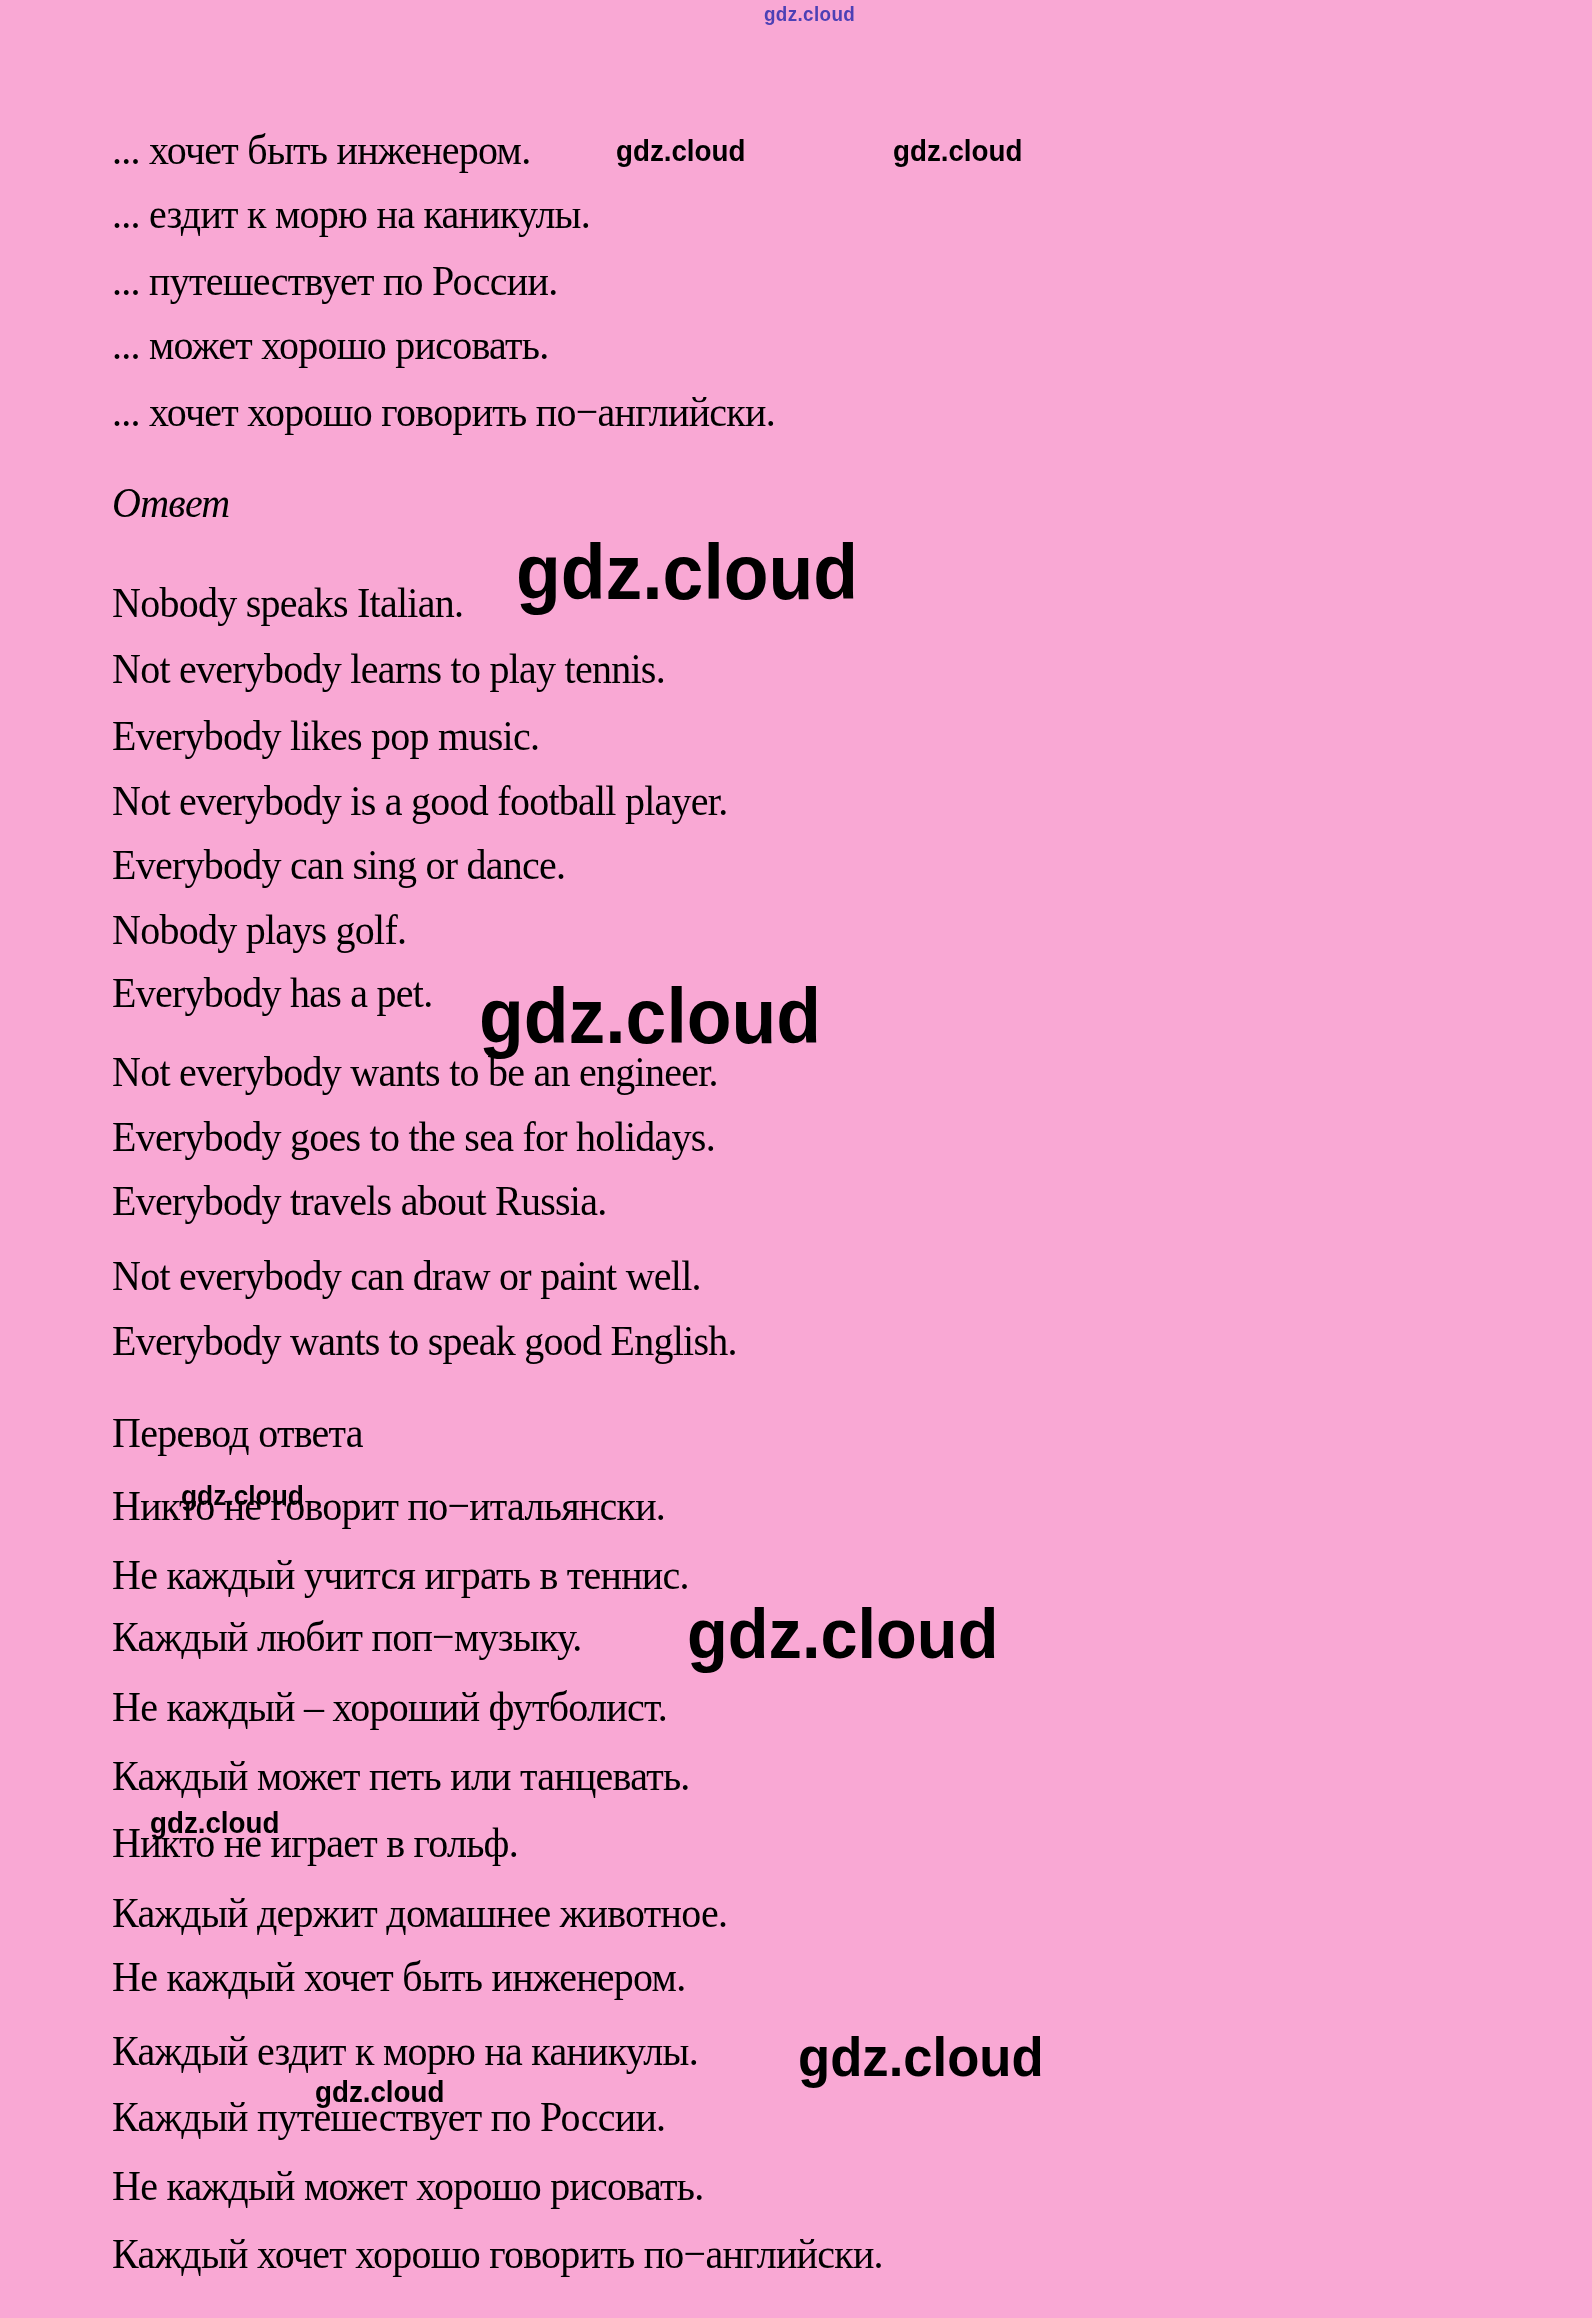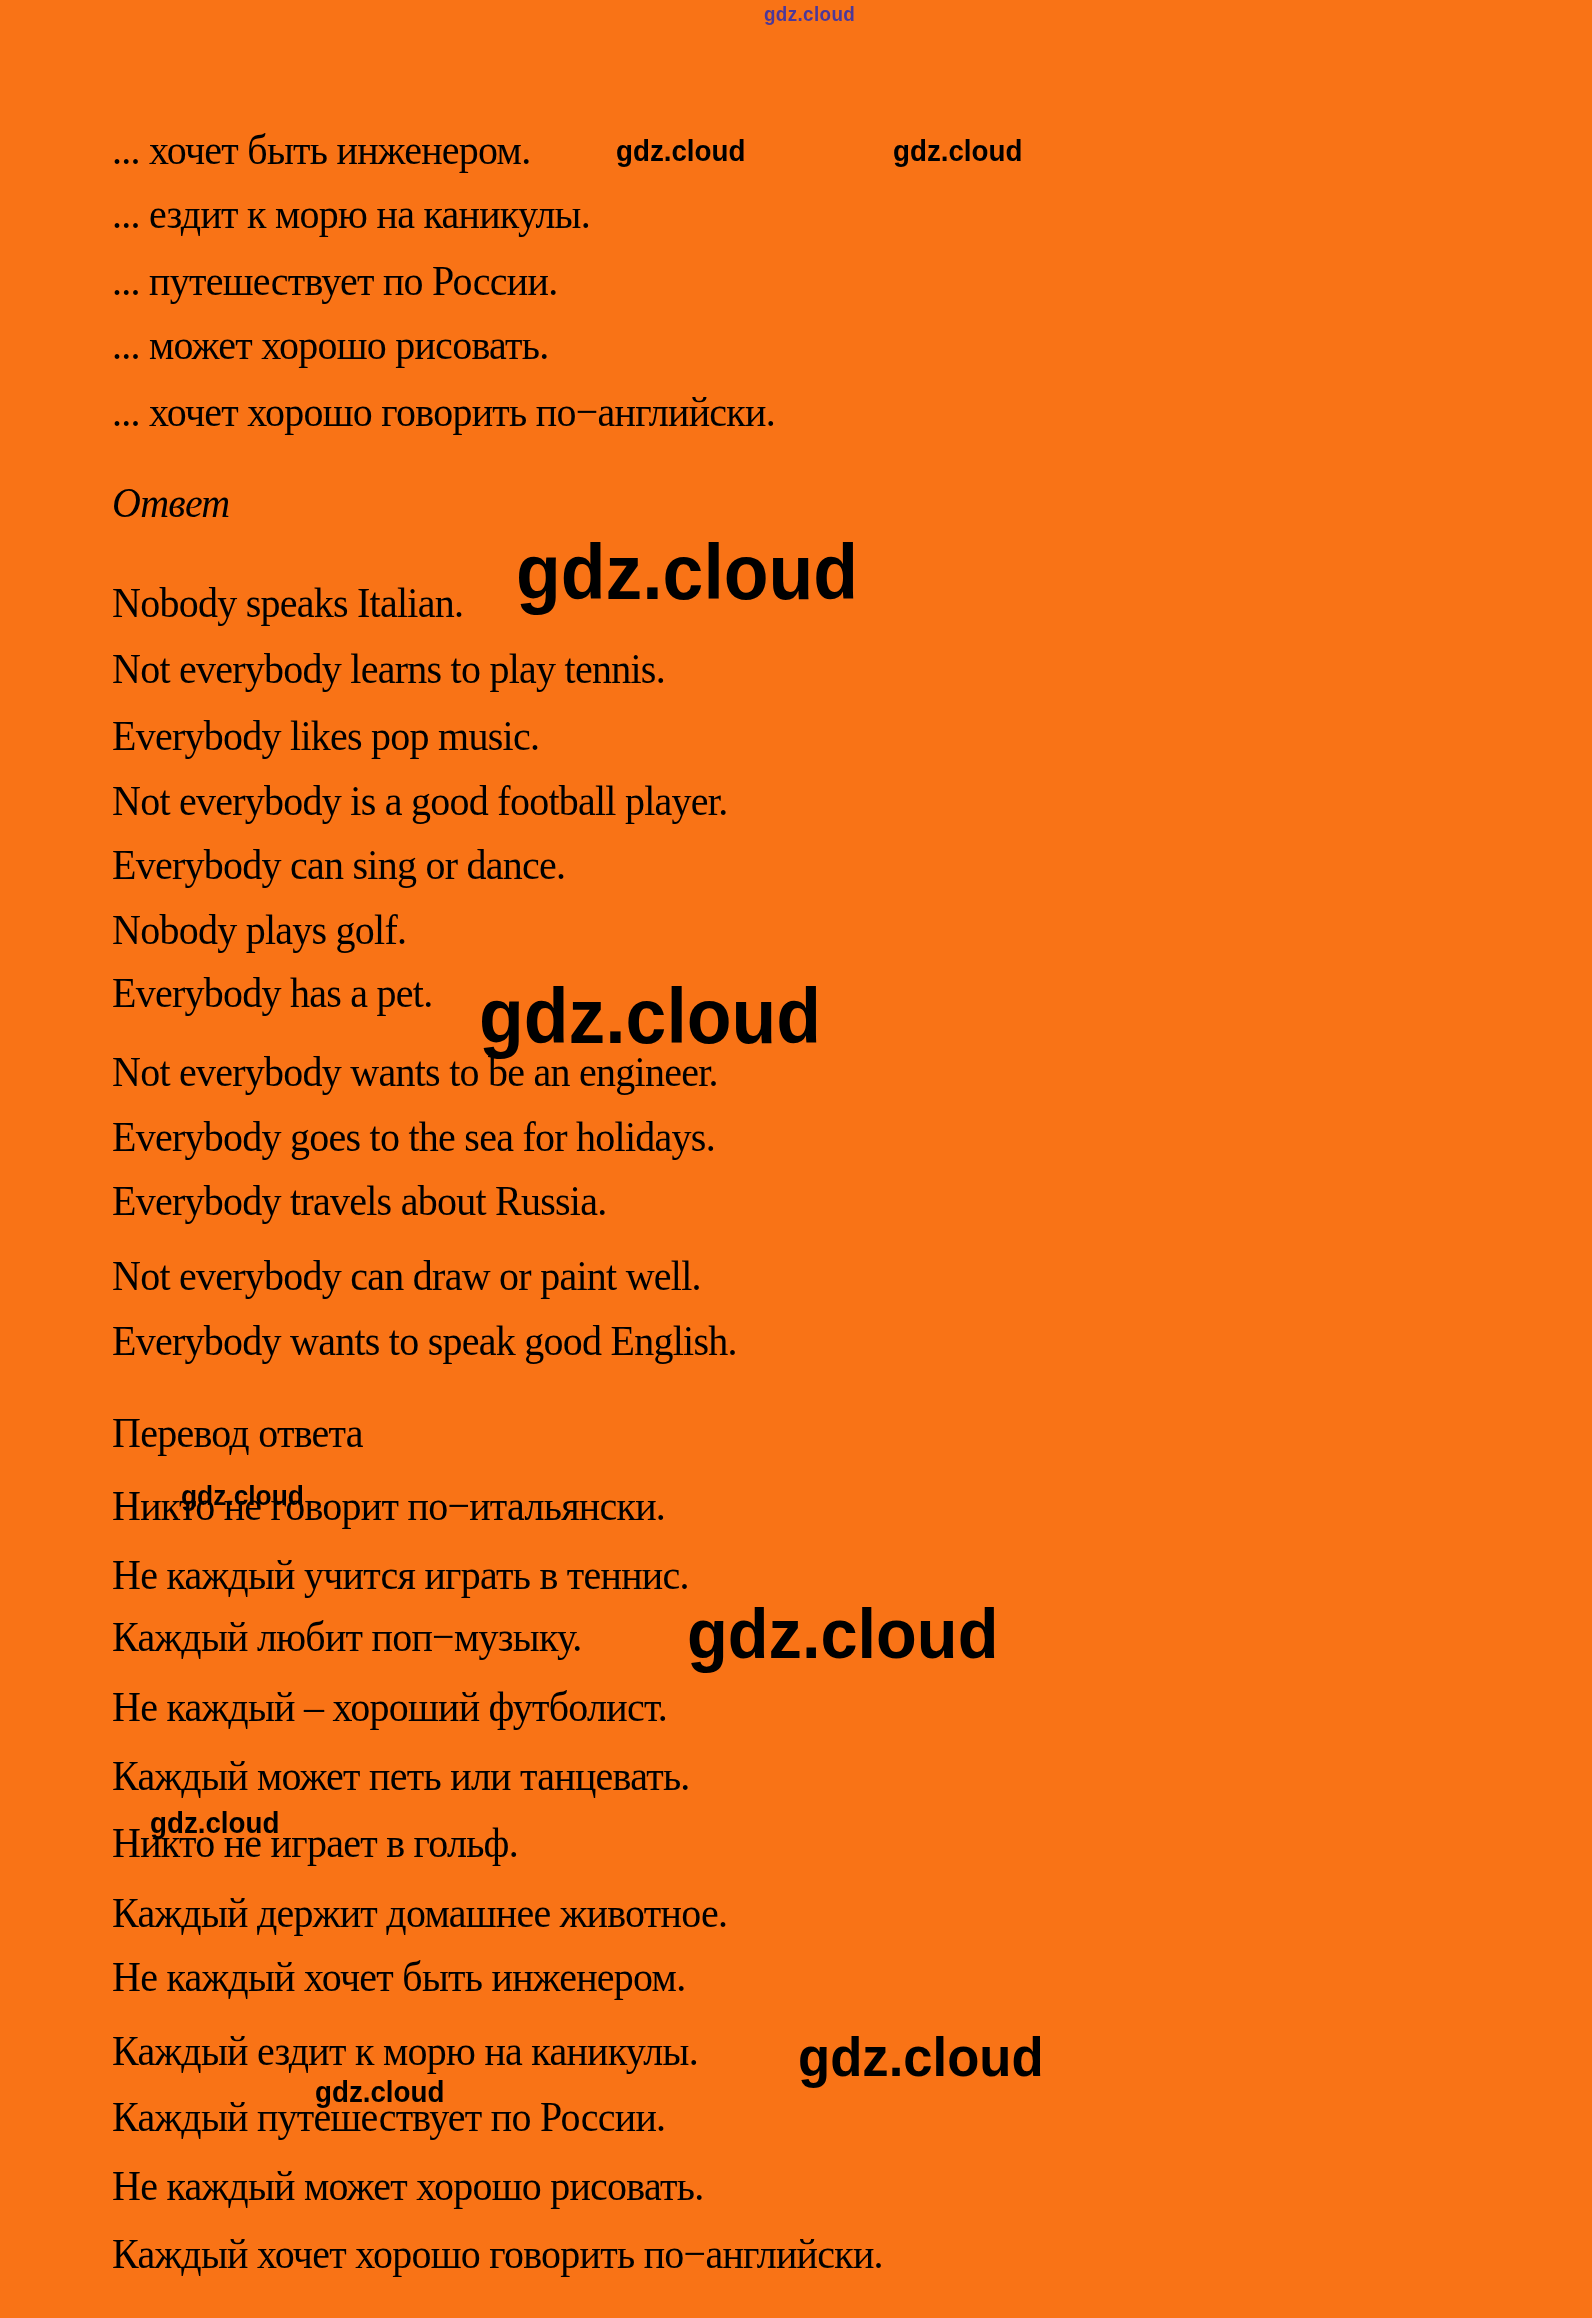--- a/index.html
+++ b/index.html
@@ -1,20 +1,20 @@
 <!DOCTYPE html>
 <html style="font-size:12.4px"><head>
 <meta charset="utf-8">
 <style>
   html, body { margin: 0; padding: 0; background: #ffffff; }
   #page {
     position: relative;
     width: 1592px;
     height: 2319px;
-    background: #f97316;
+    background: #f9a8d4;
     overflow: hidden;
     font-family: "Liberation Serif", serif;
   }
   .line {
     position: absolute;
     left: 112px;
     font-size: 43px;
     line-height: 1;
     white-space: nowrap;
     color: #000000;

